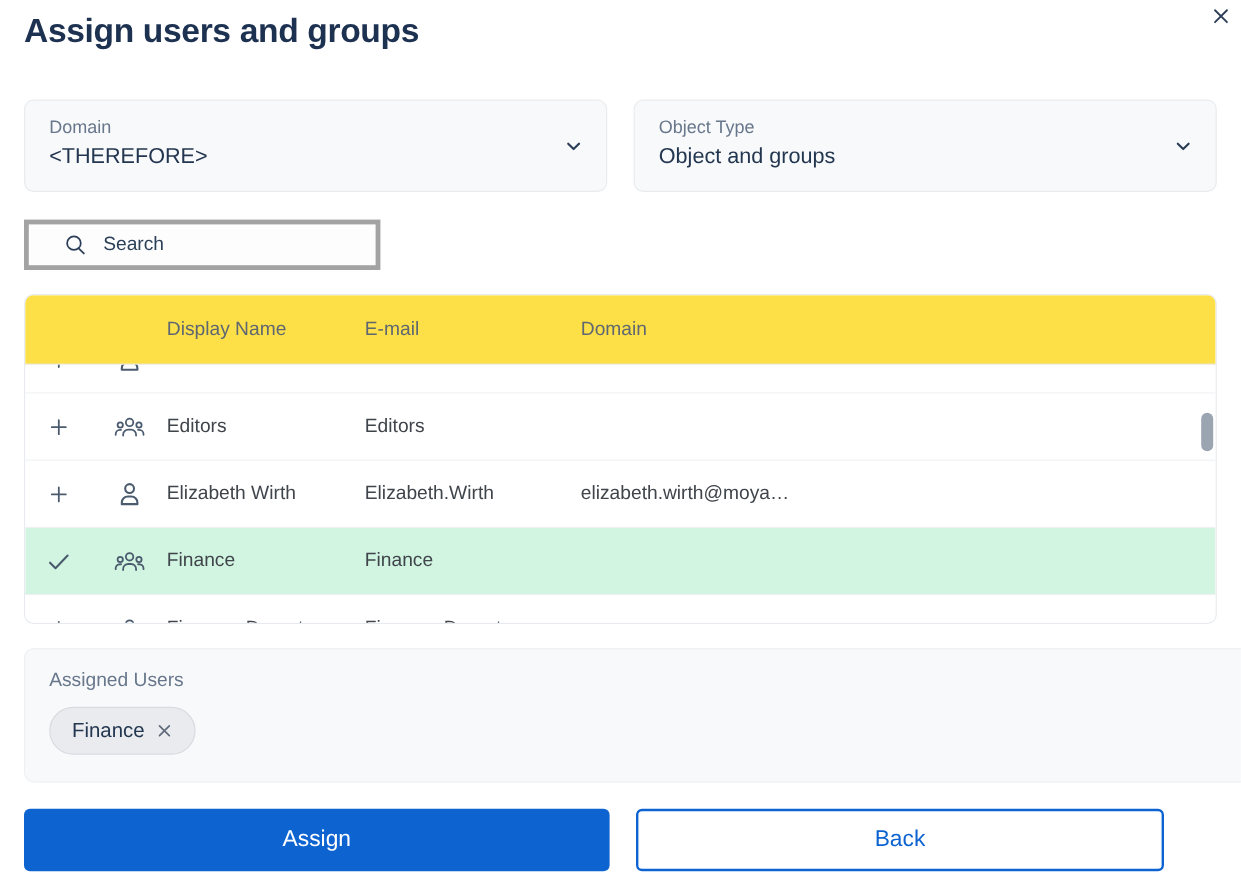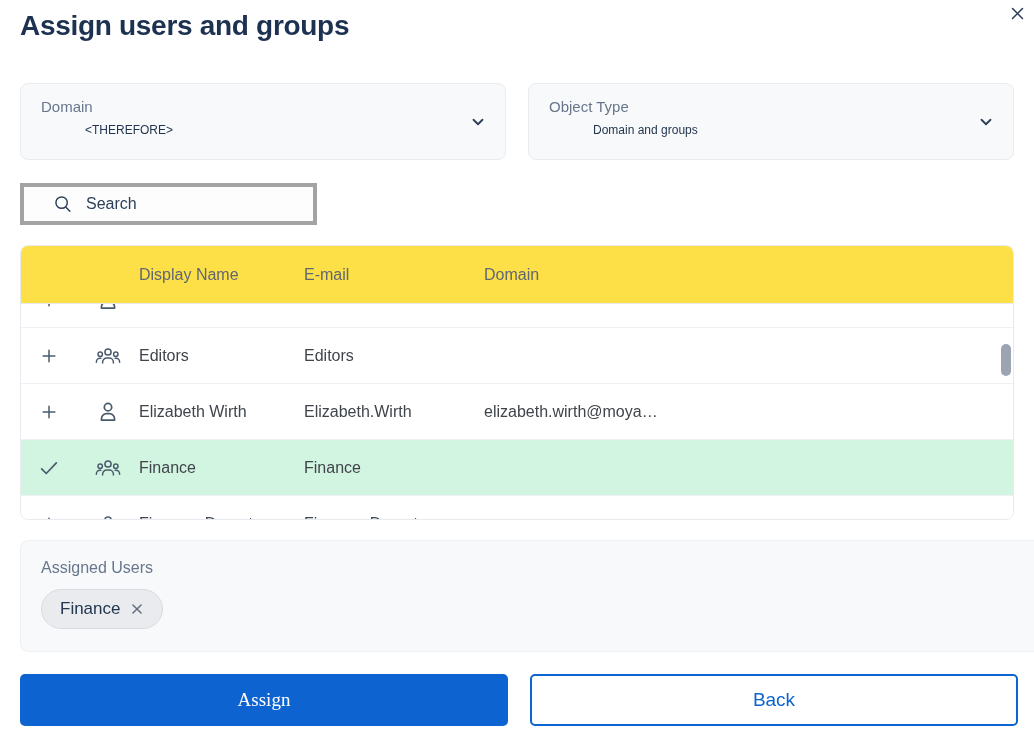--- a/index.html
+++ b/index.html
@@ -15,21 +15,21 @@
   
   .dlg-title { position:absolute; left:20px; top:10px; font-size:28px; font-weight:700;
     color:#1d3150; letter-spacing:-0.3px; }
 
   
   .select-row { position:absolute; left:20px; top:83px; width:994px; height:77px;
     display:flex; gap:22px; }
   .select-box { flex:1; background:#f8f9fa; border:1px solid #e9ecef; border-radius:8px;
     padding:13px 20px; position:relative; cursor:pointer; }
   .select-label { font-size:15px; color:#68778c; line-height:20px; }
-  .select-value { font-size:12px; color:#23364f; line-height:26px;margin-left:44px; }
+  .select-value { font-size:18px; color:#23364f; line-height:26px; }
   .select-chevron { position:absolute; right:18px; top:50%; transform:translateY(-50%);
     color:#2c3e57; display:flex; }
 
   
   .search-box { position:absolute; left:20px; top:183px; width:297px; height:42px;
     background:#fdfdfe; border:4px solid #a3a3a3; border-radius:0;
     display:flex; align-items:center; padding:0 28px; gap:12px; }
   .search-box svg { flex:0 0 auto; color:#2c3e57; }
   .search-input { border:none; outline:none; background:transparent; flex:1;
     font-size:16px; color:#23364f; font-family:"Liberation Sans", sans-serif; }
@@ -61,22 +61,22 @@
   .chip { display:inline-flex; align-items:center; gap:10px; margin-top:12px;
     background:#e9ebef; border:1px solid #d8dce1; border-radius:999px;
     padding:9px 18px; }
   .chip-label { font-size:17px; color:#23364f; }
   .chip-remove { display:flex; align-items:center; justify-content:center;
     background:none; border:none; cursor:pointer; color:#5f6b7a; padding:0; }
 
   
   .btn-assign { position:absolute; left:20px; top:674px; width:488px; height:52px;
     background:#0d64d1; color:#ffffff; border:none; border-radius:5px;
-    font-size:19px; cursor:pointer; font-family:Liberation Serif, serif; }
-  .btn-back { position:absolute; left:530px; top:674px; width:488px; height:52px;
+    font-size:19px; cursor:pointer; font-family:Liberation Sans, sans-serif; }
+  .btn-back { position:absolute; left:530px; top:674px; width:440px; height:52px;
     background:#ffffff; color:#0d64d1; border:2px solid #0d64d1; border-radius:5px;
     font-size:19px; cursor:pointer; font-family:"Liberation Sans", sans-serif; }
 </style>
 </head>
 <body>
 
 <div class="stage">
 
   <button class="close-btn" aria-label="Close">
     <svg width="17" height="17" viewBox="0 0 24 24" fill="none" stroke="currentColor" stroke-width="2.2" stroke-linecap="round">
@@ -91,21 +91,21 @@
       <div class="select-label">Domain</div>
       <div class="select-value">&lt;THEREFORE&gt;</div>
       <span class="select-chevron">
         <svg width="18" height="18" viewBox="0 0 24 24" fill="none" stroke="currentColor" stroke-width="2.4" stroke-linecap="round" stroke-linejoin="round">
             <path d="M6 9l6 6 6-6"></path>
           </svg>
       </span>
     </div>
     <div class="select-box">
       <div class="select-label">Object Type</div>
-      <div class="select-value">Domain and groups</div>
+      <div class="select-value">Object and groups</div>
       <span class="select-chevron">
         <svg width="18" height="18" viewBox="0 0 24 24" fill="none" stroke="currentColor" stroke-width="2.4" stroke-linecap="round" stroke-linejoin="round">
             <path d="M6 9l6 6 6-6"></path>
           </svg>
       </span>
     </div>
   </div>
 
   <div class="search-box">
     <svg width="22" height="22" viewBox="0 0 24 24" fill="none" stroke="currentColor" stroke-width="1.6" stroke-linecap="round">

